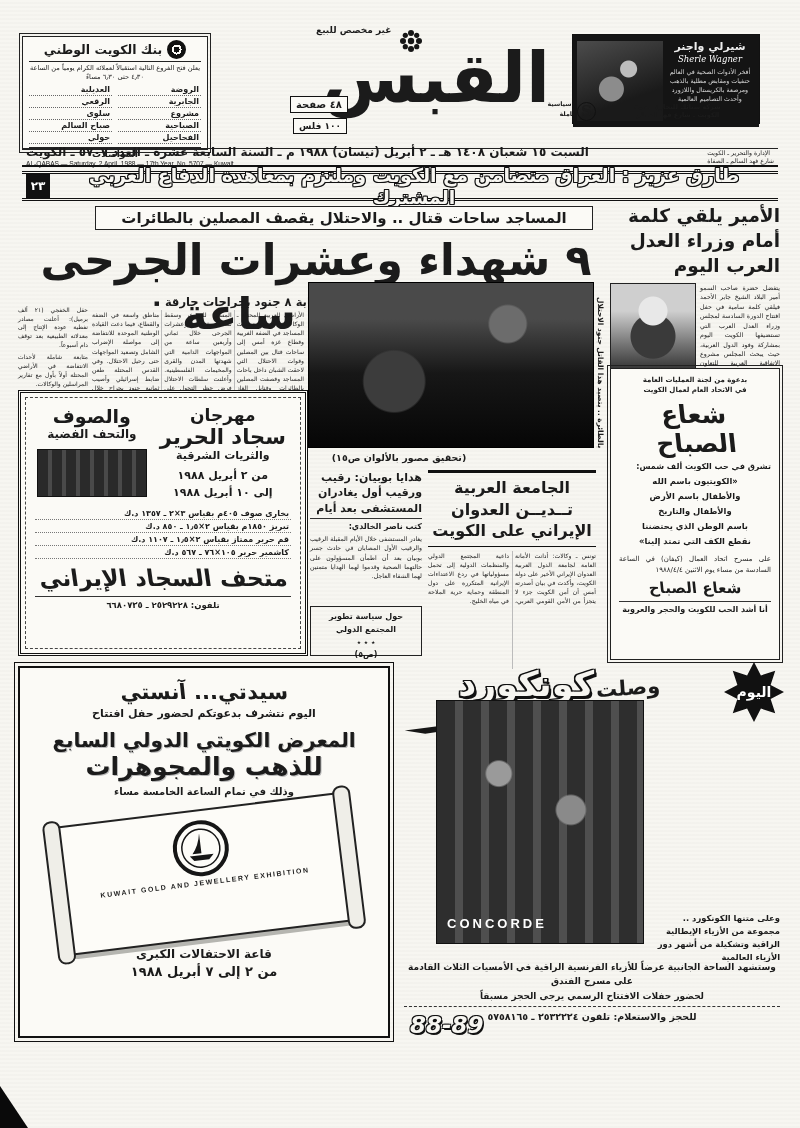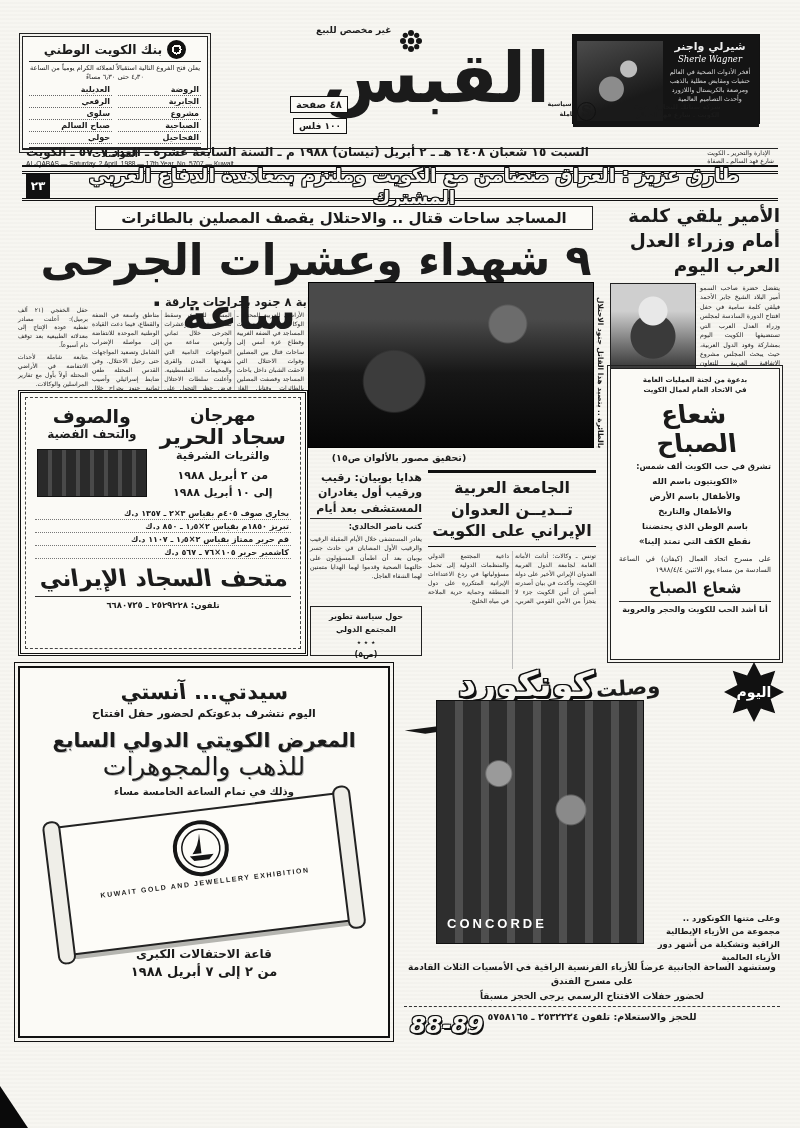--- a/index.html
+++ b/index.html
@@ -110,21 +110,21 @@
      repeating-linear-gradient(90deg,#2a2a2a 0 10px,#4a4a4a 10px 14px),linear-gradient(#1c1c1c,#1c1c1c);}
   .carpet-items{margin-top:6px;}
   .carpet-items div{font-size:8px;font-weight:600;border-bottom:1px dotted #777;padding:1.5px 2px;text-align:right;}
   .carpet-sig{text-align:center;font-size:23px;font-weight:900;margin-top:6px;transform:skewX(8deg);}
   .carpet-phones{text-align:center;font-size:8.5px;font-weight:700;border-top:1px solid #333;margin-top:5px;padding-top:3px;}
   
   .gold{left:18px;top:666px;width:372px;height:372px;border:2px solid #111;outline:1px solid #111;outline-offset:3px;box-sizing:border-box;padding:12px 16px;text-align:center;background:#fbfaf6;}
   .gold-sal{font-size:21px;font-weight:900;transform:skewX(6deg);}
   .gold-invite{font-size:11px;font-weight:700;margin-top:3px;}
   .gold-t1{font-size:20px;font-weight:900;margin-top:8px;text-shadow:1px 1px 0 #b9b9b9;}
-  .gold-t2{font-size:25px;font-weight:400;text-shadow:1px 1px 0 #b9b9b9;}
+  .gold-t2{font-size:25px;font-weight:700;text-shadow:1px 1px 0 #b9b9b9;}
   .gold-time{font-size:10px;font-weight:700;margin-top:5px;}
   .scroll{position:relative;width:292px;height:126px;margin:12px auto 8px;transform:rotate(-7deg);border:2px solid #222;border-radius:10px;background:#fdfcf8;box-shadow:3px 4px 0 #b5b5b0;}
   .scroll::before,.scroll::after{content:"";position:absolute;top:-8px;width:14px;height:140px;border:2px solid #222;border-radius:8px;background:#efeee8;}
   .scroll::before{right:-9px;} .scroll::after{left:-9px;}
   .sheraton{margin:8px auto 2px;display:block;}
   .gold-en{font-size:7px;letter-spacing:1.6px;font-weight:700;font-family:"Liberation Sans",sans-serif;direction:ltr;}
   .gold-venue{font-size:17px;font-weight:900;margin-top:6px;}
   .gold-hall{font-size:12px;font-weight:700;margin-top:2px;}
   .gold-dates{font-size:13px;font-weight:700;margin-top:3px;}
   

